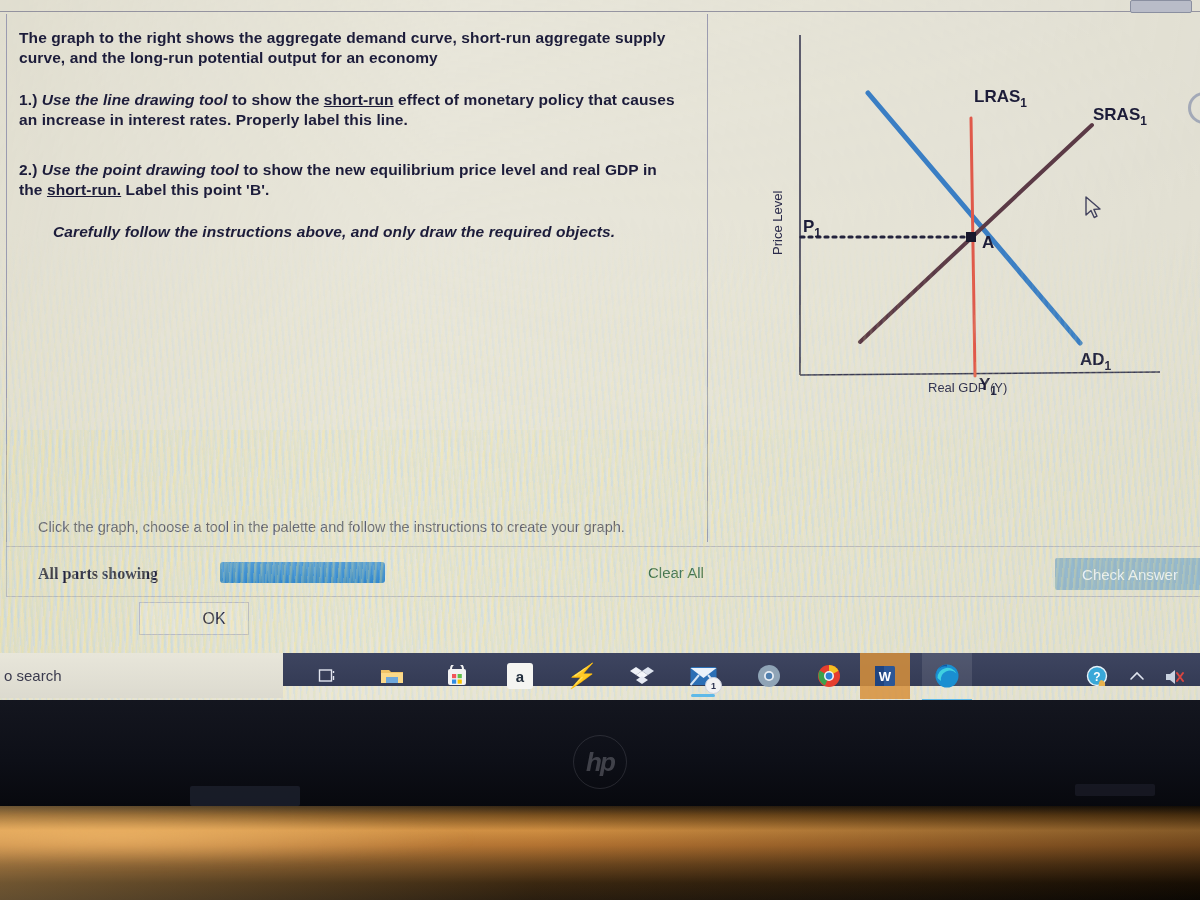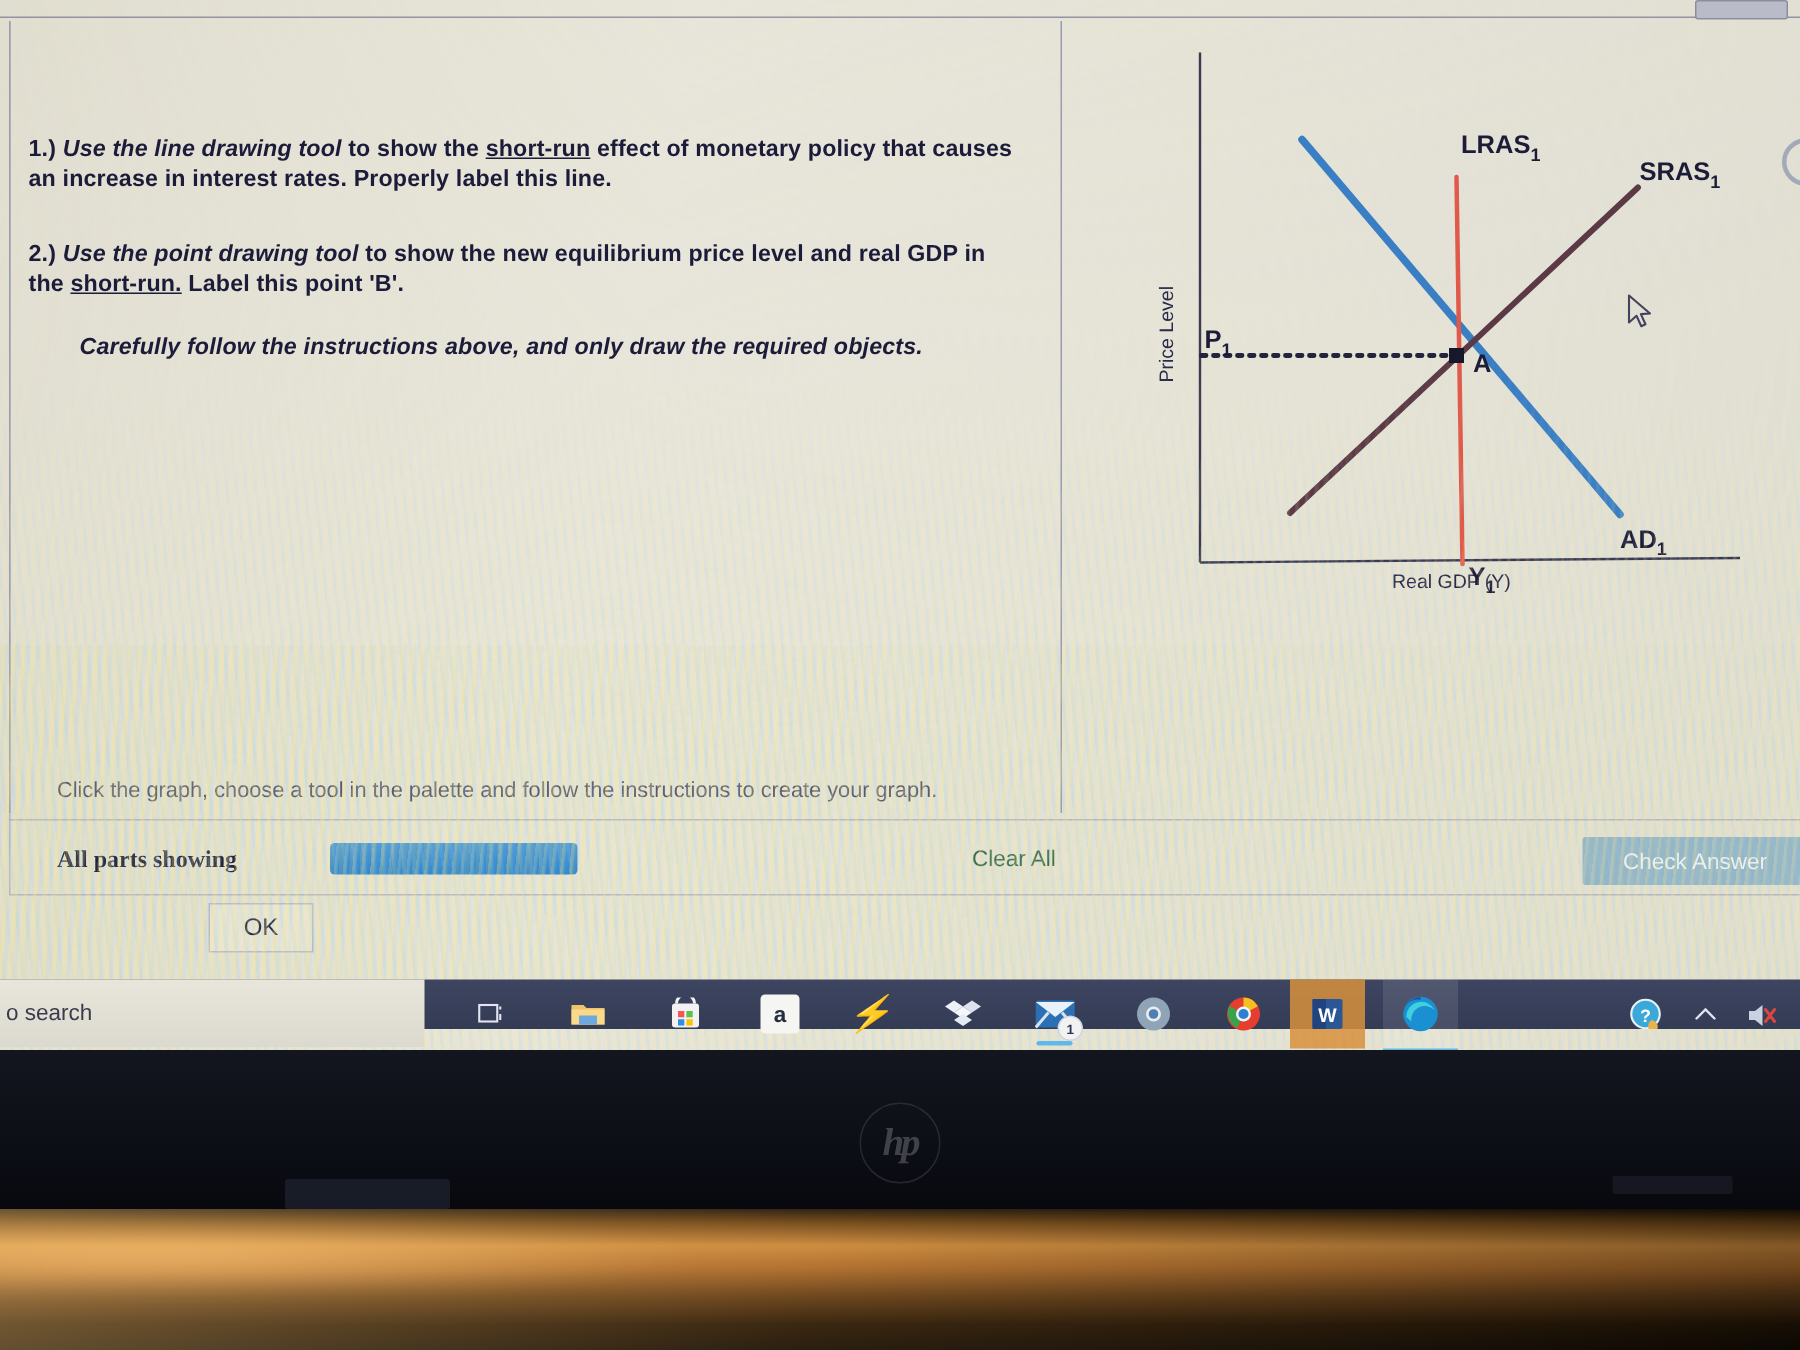--- a/index.html
+++ b/index.html
@@ -94,21 +94,21 @@
     position:absolute;left:1055px;top:558px;width:150px;height:32px;
     background:#8fb3c9;color:#eef4f8;font-size:15px;
     display:flex;align-items:center;justify-content:center;
     border:none;border-radius:2px;z-index:30;opacity:.92;
     font-family:"Liberation Sans", sans-serif;
   }
   #ok-btn{
     position:absolute;left:139px;top:602px;width:68px;height:31px;
     background:rgba(236,234,224,.55);border:1px solid #b9b9c8;
     color:#22223f;font-size:16px;display:flex;align-items:center;justify-content:center;
-    z-index:30;font-family:"Liberation Sans", sans-serif;
+    z-index:30;font-family:"Liberation Sans", sans-serif;padding-left:40px;
   }
 
   
   #graph{position:absolute;left:760px;top:20px;width:430px;height:400px;z-index:20;}
   #graph svg{display:block;}
   .axlabel{font-family:"Liberation Sans",sans-serif;font-size:13px;fill:#2a2a4a;}
   .curvelabel{font-family:"Liberation Sans",sans-serif;font-size:17px;fill:#1c1c38;font-weight:600;}
   .sub{font-size:12px;}
 
   
@@ -145,21 +145,21 @@
   #bezel{
     position:absolute;left:0;top:700px;width:1200px;height:110px;
     background:linear-gradient(180deg,#14161f 0%,#0d0f17 55%,#07080d 100%);
     z-index:60;
   }
   #hp{
     position:absolute;left:50%;top:735px;transform:translateX(-50%);
     width:52px;height:52px;border-radius:50%;
     border:1px solid rgba(150,150,160,.20);
     color:rgba(175,175,185,.32);
-    font-family:Liberation Serif, serif;font-style:italic;font-weight:700;font-size:26px;
+    font-family:Liberation Sans, sans-serif;font-style:italic;font-weight:700;font-size:26px;
     display:flex;align-items:center;justify-content:center;letter-spacing:-2px;
     z-index:61;
   }
   #bezel-notch{position:absolute;left:190px;top:786px;width:110px;height:20px;background:#1b1e2a;border-radius:2px;z-index:61;opacity:.9;}
   #bezel-notch2{position:absolute;left:1075px;top:784px;width:80px;height:12px;background:#20232f;border-radius:2px;z-index:61;opacity:.55;}
   #desk{
     position:absolute;left:0;top:806px;width:1200px;height:94px;z-index:60;
     background:
       linear-gradient(180deg,
         #1a1209 0%,
@@ -189,20 +189,21 @@
 <div id="photo">
 
   <div id="screen">
 
     <div class="top-rule"></div>
     <div class="top-panel"></div>
     <div class="panel-left-edge"></div>
 
     <div id="question">
 
+      <div class="qtext" id="q-intro">The graph to the right shows the aggregate demand curve, short-run aggregate supply curve, and the long-run potential output for an economy</div>
 
       <div class="qtext it" id="q-1"><span class="ni">1.) </span><span>Use the line drawing tool</span><span class="ni"> to show the </span><span class="ni u">short-run</span><span class="ni"> effect of monetary policy that causes an increase in interest rates. Properly label this line.</span></div>
 
       <div class="qtext it" id="q-2"><span class="ni">2.) </span><span>Use the point drawing tool</span><span class="ni"> to show the new equilibrium price level and real GDP in the </span><span class="ni u">short-run.</span><span class="ni">  Label this point 'B'.</span></div>
 
       <div class="qtext" id="q-care">Carefully follow the instructions above, and only draw the required objects.</div>
     </div>
 
     <div id="graph">
       <svg width="430" height="400" viewBox="0 0 430 400">

